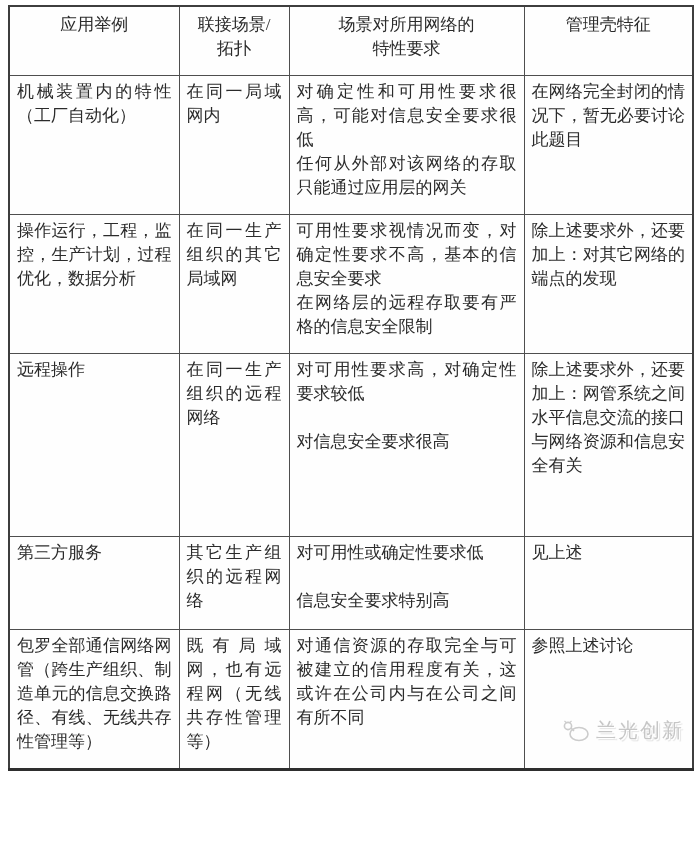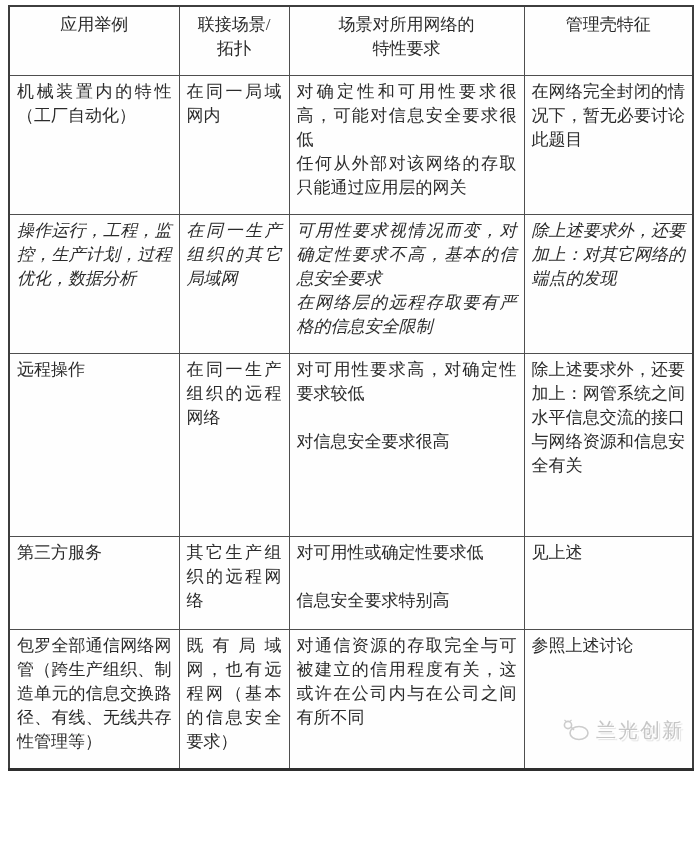--- a/index.html
+++ b/index.html
@@ -44,37 +44,37 @@
     vertical-align: top;
     padding-top: 6px;
   }
   col.c1 { width: 170px; }
   col.c2 { width: 110px; }
   col.c3 { width: 235px; }
   col.c4 { width: 169px; }
   tr.hdr  { height: 43px; }
   tr.r1   { height: 137px; }
   tr.r2   { height: 147px; }
-  tr.r3   { height: 126px; font-style: italic; }
+  tr.r3   { height: 126px; }
   tr.r4   { height: 183px; }
   tr.r5   { height: 93px; }
   tr.r6   { height: 138px; }
   p.cellp {
     margin: 0;
   }
   p.cellp.gap {
     margin-top: 24px;
   }
   td.rel { position: relative; }
   .watermark {
     position: absolute;
     right: 8px;
     bottom: 26px;
     display: flex;
-    align-items: center;
+    align-items: flex-end;
     gap: 4px;
     white-space: nowrap;
   }
   .watermark-text {
     font-size: 20px;
     letter-spacing: 2px;
     color: #c6c6c6;
     text-shadow: 1px 1px 0 #ffffff, 2px 2px 1px #e2e2e2;
     font-family: "Liberation Sans", "DejaVu Sans", sans-serif;
   }
@@ -172,21 +172,21 @@
       <td>
         <p class="cellp">见上述</p>
       </td>
     </tr>
 
     <tr class="r6">
       <td>
         <p class="cellp">包罗全部通信网络网管（跨生产组织、制造单元的信息交换路径、有线、无线共存性管理等）</p>
       </td>
       <td>
-        <p class="cellp">既有局域网，也有远程网（基本的信息安全要求）</p>
+        <p class="cellp">既有局域网，也有远程网（无线共存性管理等）</p>
       </td>
       <td>
         <p class="cellp">对通信资源的存取完全与可被建立的信用程度有关，这或许在公司内与在公司之间有所不同</p>
       </td>
       <td class="rel">
         <p class="cellp">参照上述讨论</p>
         <div class="watermark">
           <span class="logo-icon">
             <svg width="30" height="22" viewBox="0 0 30 22">
               <ellipse cx="17" cy="14" rx="9" ry="6.5" fill="none" stroke="#cccccc" stroke-width="1.6"></ellipse>

